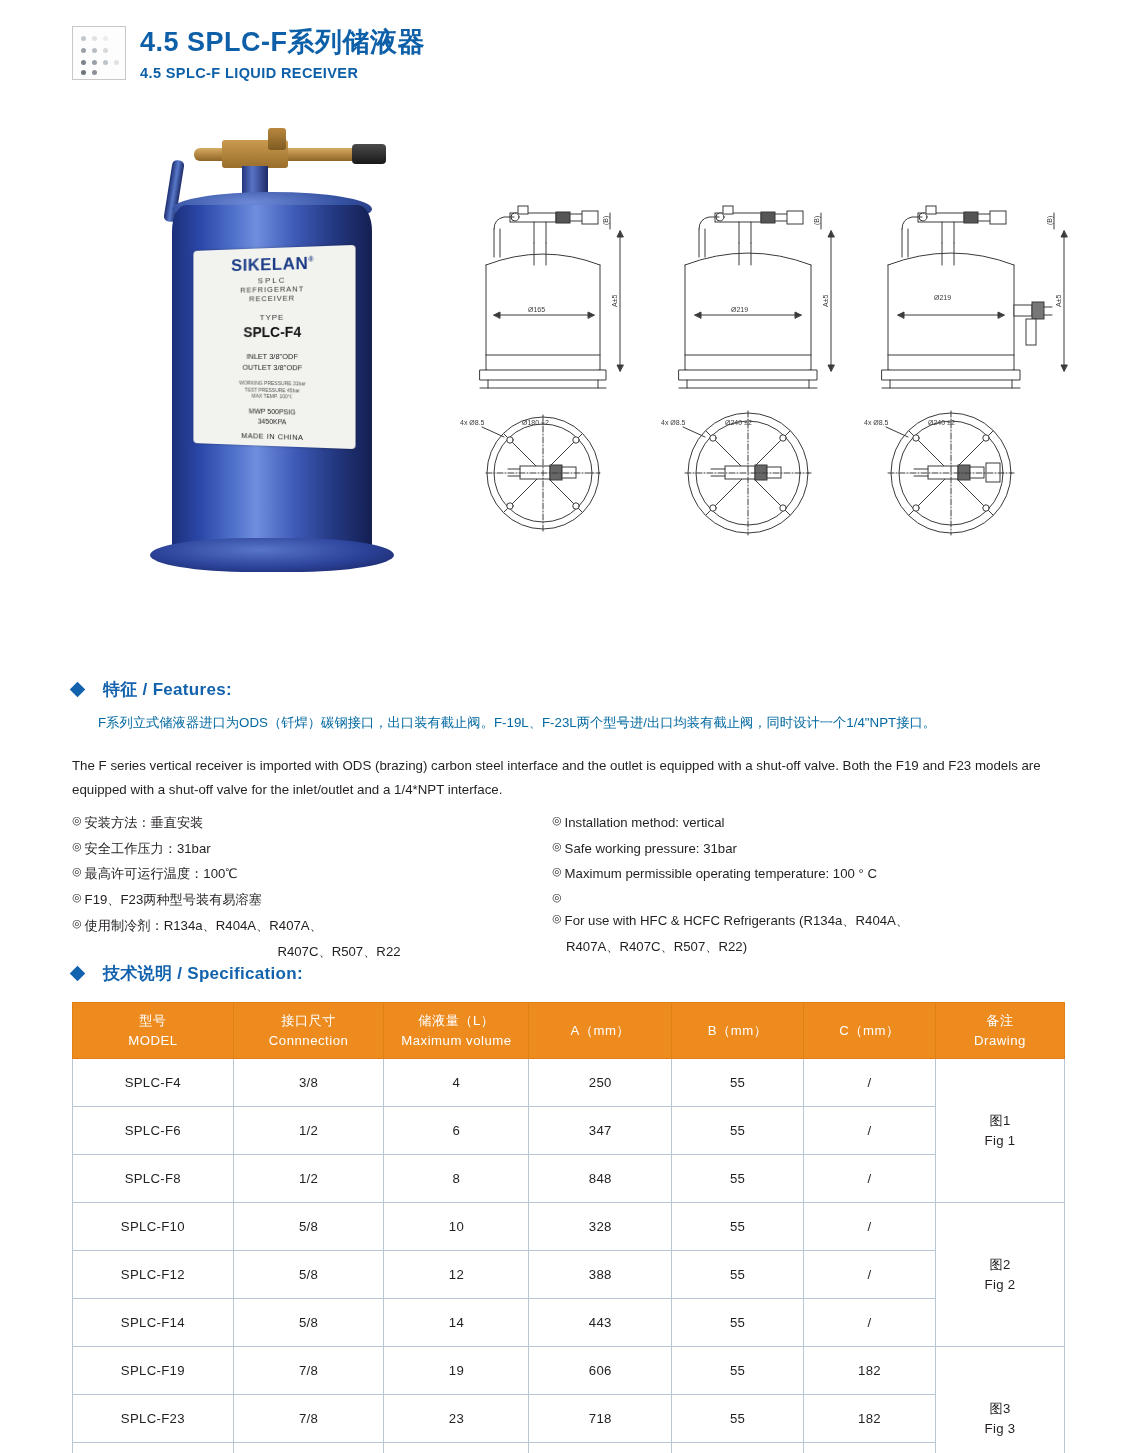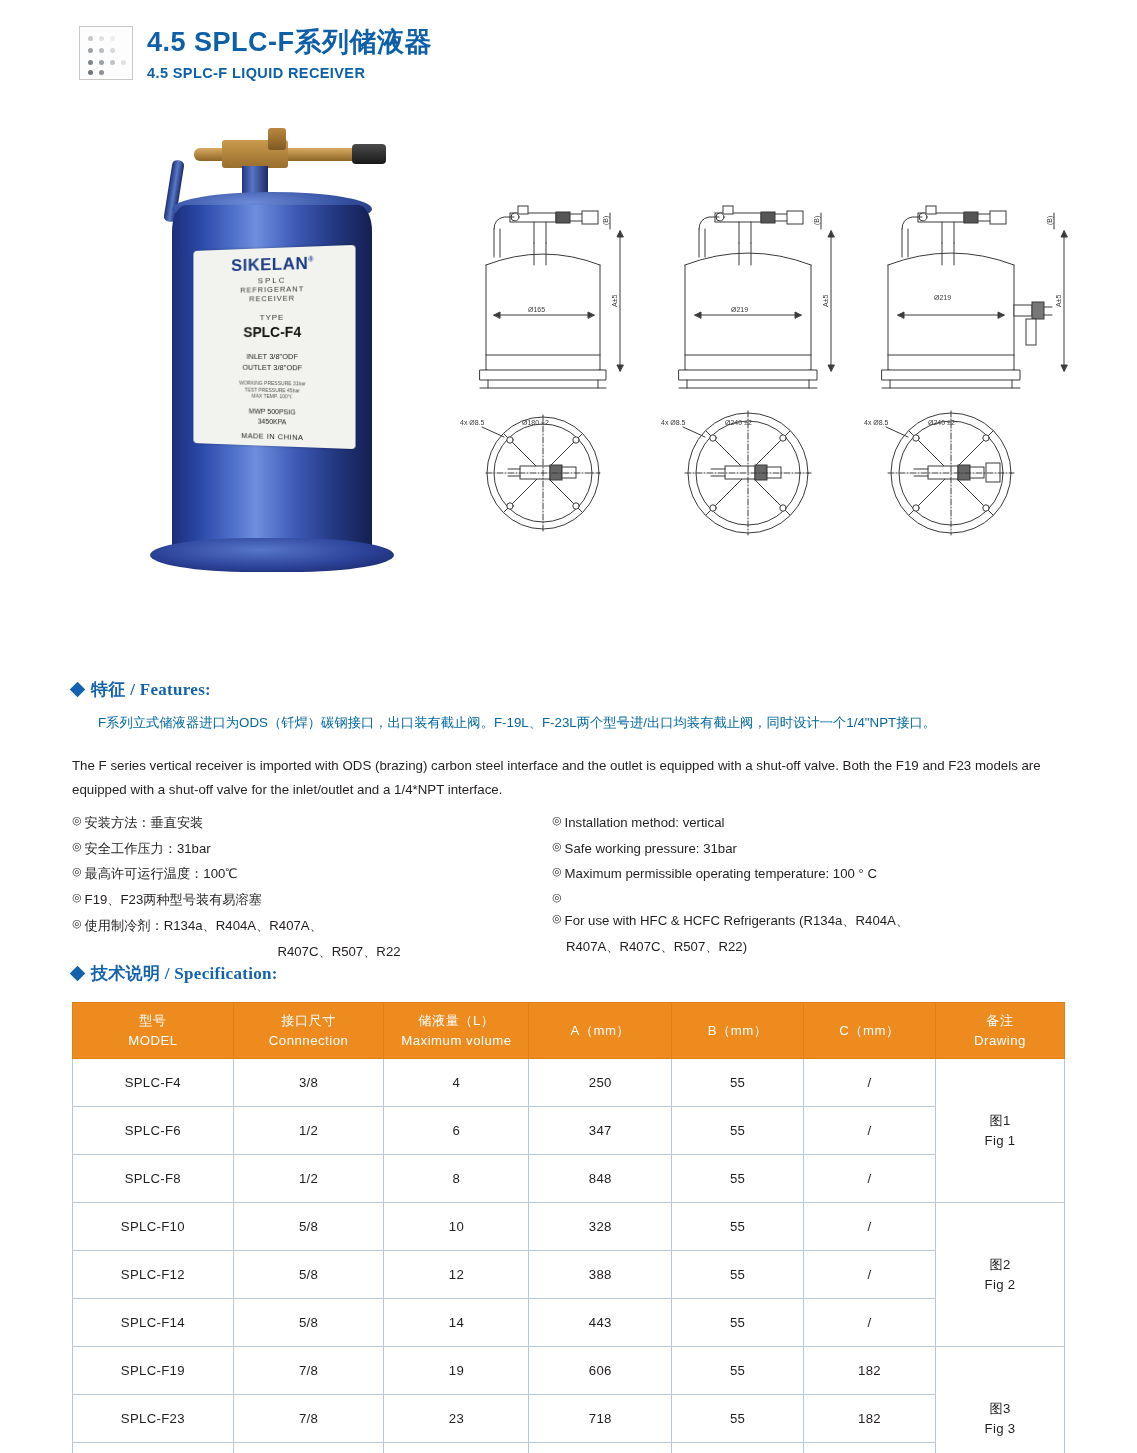--- a/index.html
+++ b/index.html
@@ -14,21 +14,20 @@
     overflow: hidden;
   }
 
   
   .header {
     position: absolute;
     left: 72px;
     top: 26px;
     display: flex;
     align-items: flex-start;
-    margin-left: 7px;
   }
   .header-logo {
     width: 54px;
     height: 54px;
     border: 1px solid #c8c8c8;
     margin-right: 14px;
     position: relative;
     background: #fdfdfd;
   }
   .dot {
@@ -173,22 +172,21 @@
     top: 195px;
     width: 660px;
     height: 400px;
   }
 
   
   .sec-head {
     position: absolute;
     display: flex;
     align-items: center;
-    gap: 8px;
-    font-family: Liberation Serif, serif;
+    gap: 20px;
   }
   .diamond {
     width: 11px; height: 11px;
     background: #1262ad;
     transform: rotate(45deg);
   }
   .sec-title {
     font-size: 17px;
     font-weight: bold;
     color: #1262ad;

